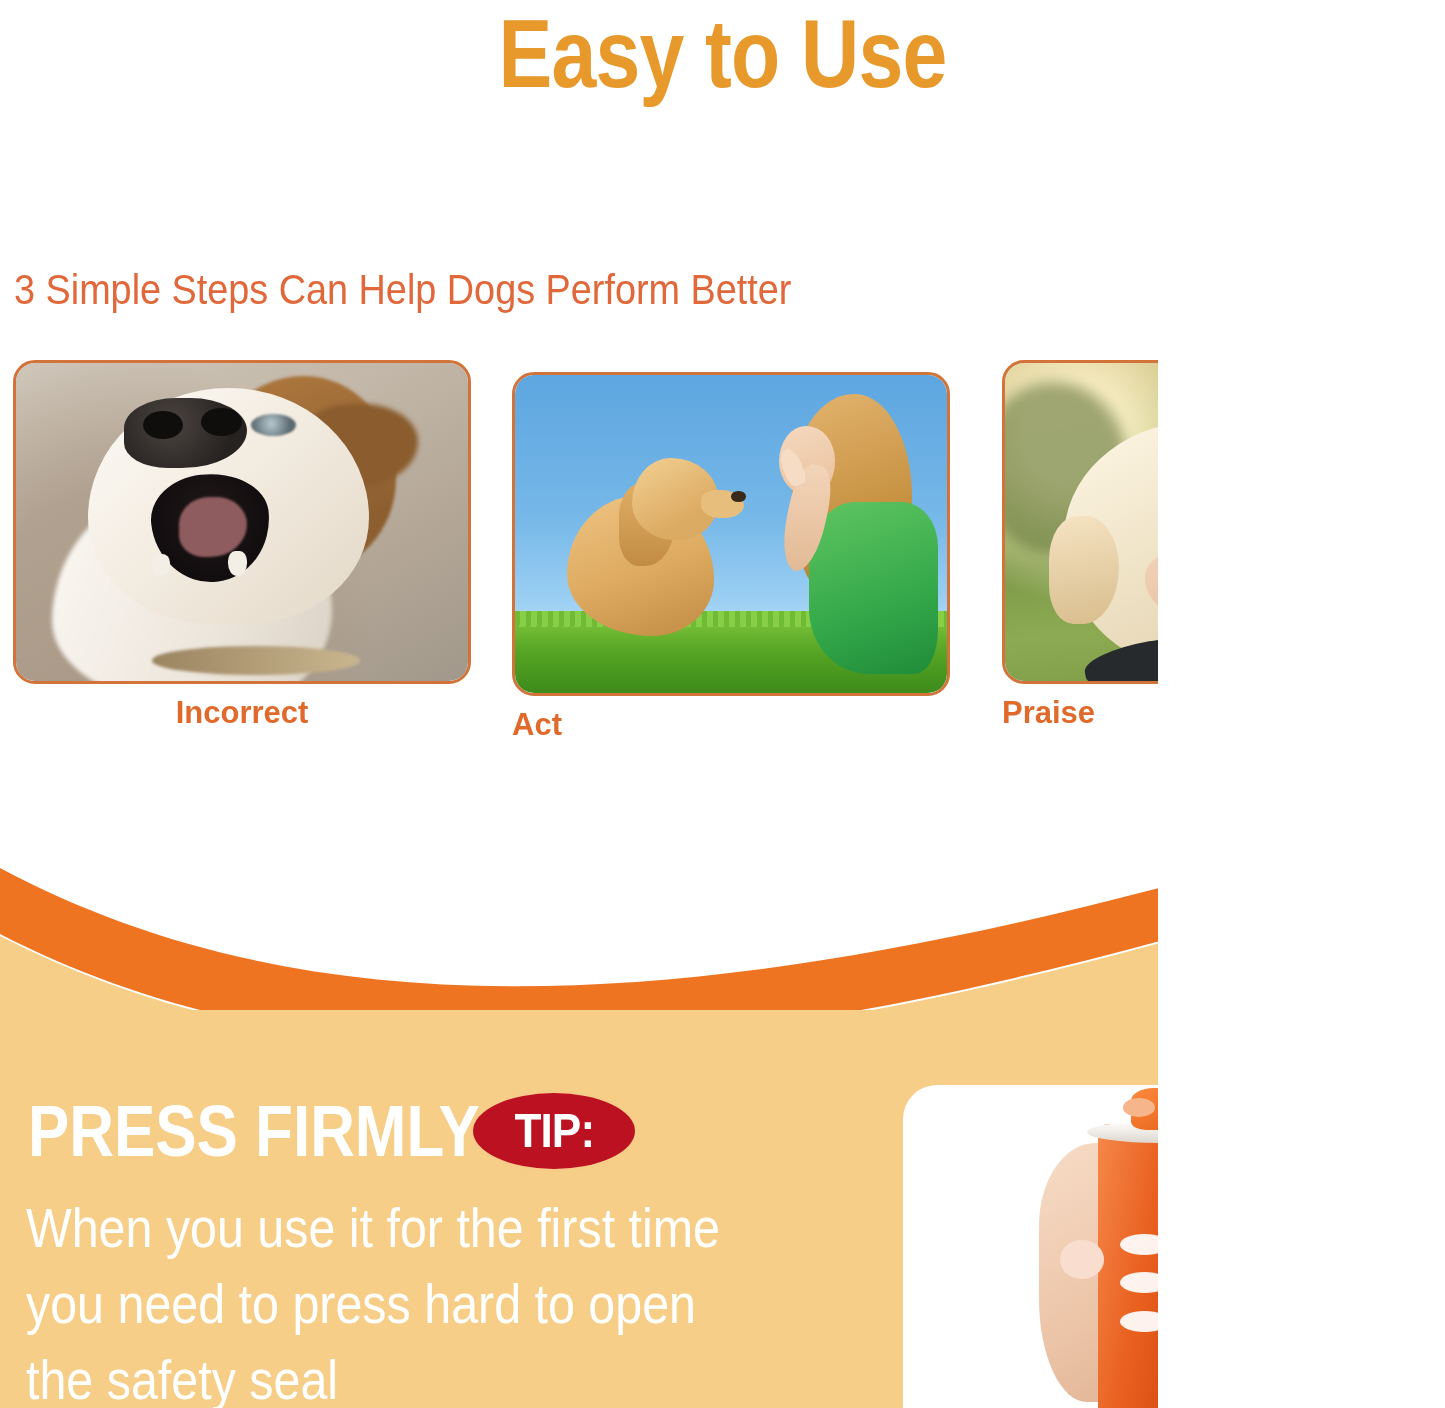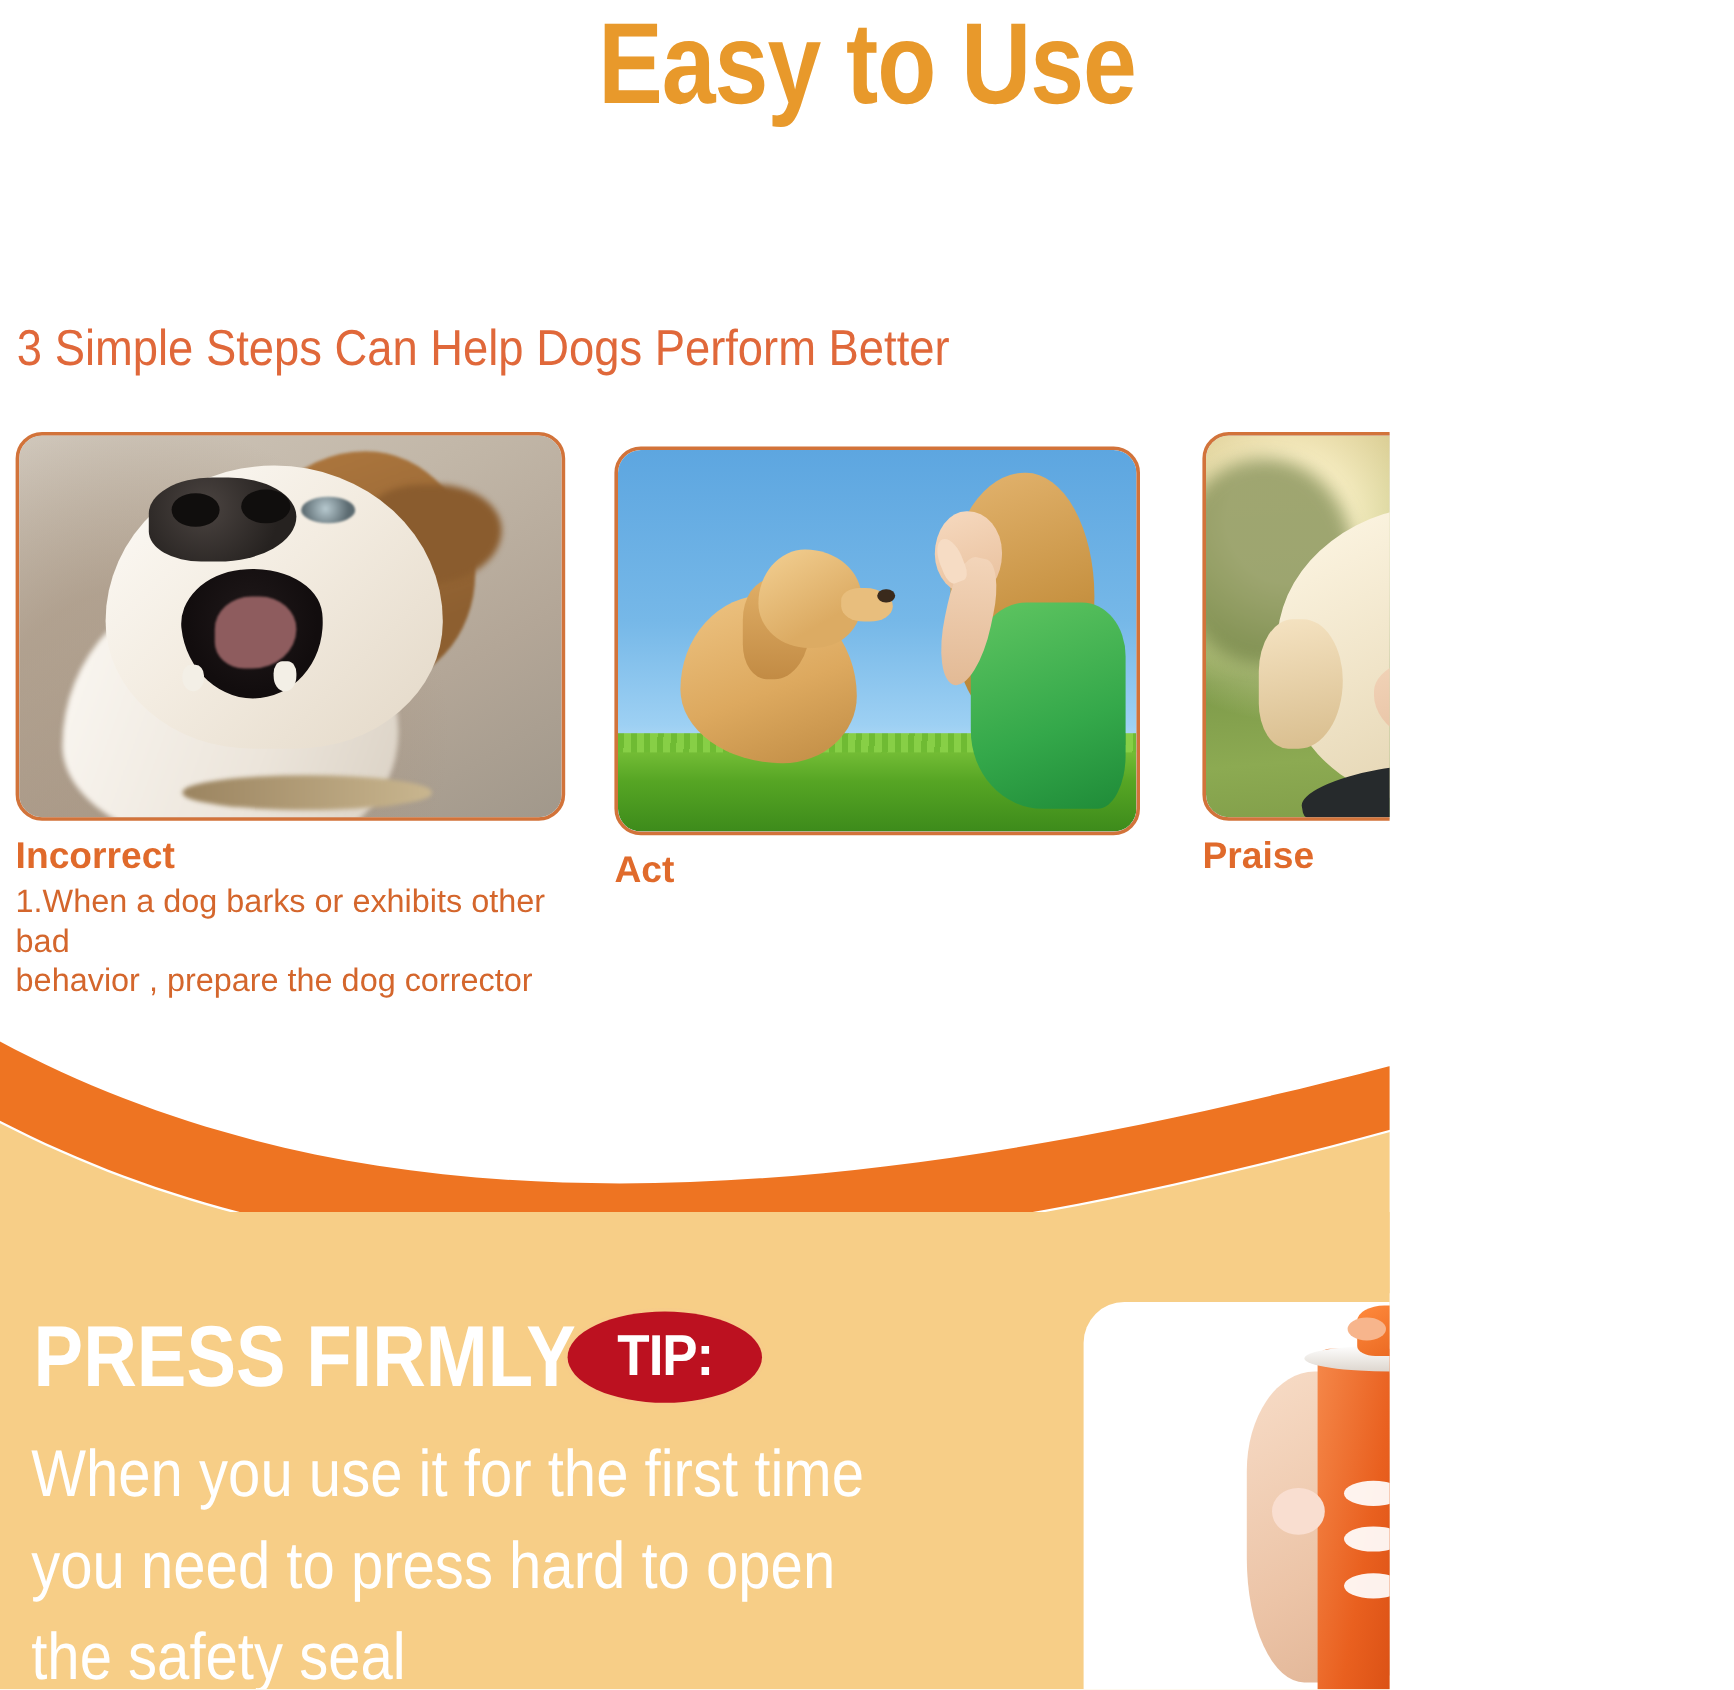--- a/index.html
+++ b/index.html
@@ -30,21 +30,21 @@
     font-size:42px;line-height:52px;
     color:#E0683A;
     font-weight:normal;
     transform:scaleX(0.90);transform-origin:left center;
     white-space:nowrap;
   }
 
   
   .steps{position:absolute;left:0;top:360px;width:1445px;height:460px;}
   .step{position:absolute;top:0;}
-  .step.s1{left:13px;width:458px;}
+  .step.s1{left:13px;width:458px;text-align:center;}
   .step.s2{left:512px;width:438px;margin-top:12px;}
   .step.s3{left:954px;width:444px;margin-left:48px;}
 
   .photo{
     position:relative;
     height:318px;
     border:3px solid #D2733A;
     border-radius:22px;
     overflow:hidden;
     background:#ddd;
@@ -245,22 +245,20 @@
           <div class="jr-nostril" style="left:41%;top:14%"></div>
           <div class="jr-eye"></div>
           <div class="jr-mouth"></div>
           <div class="jr-tongue"></div>
           <div class="jr-tooth" style="left:30%;top:60%;width:4%;height:7%"></div>
           <div class="jr-tooth" style="left:47%;top:59%;width:4%;height:8%"></div>
           <div class="jr-collar"></div>
         </div>
       </div>
       <div class="cap-head">Incorrect</div>
-      <div class="cap-body">1.When a dog barks or exhibits other bad
-behavior , prepare the dog corrector</div>
     </div>
 
     <div class="step s2">
       <div class="photo">
         <div class="inner ph2">
           <div class="p2-grass"></div>
           <div class="p2-dog-body"></div>
           <div class="p2-dog-ear"></div>
           <div class="p2-dog-head"></div>
           <div class="p2-dog-snout"></div>

